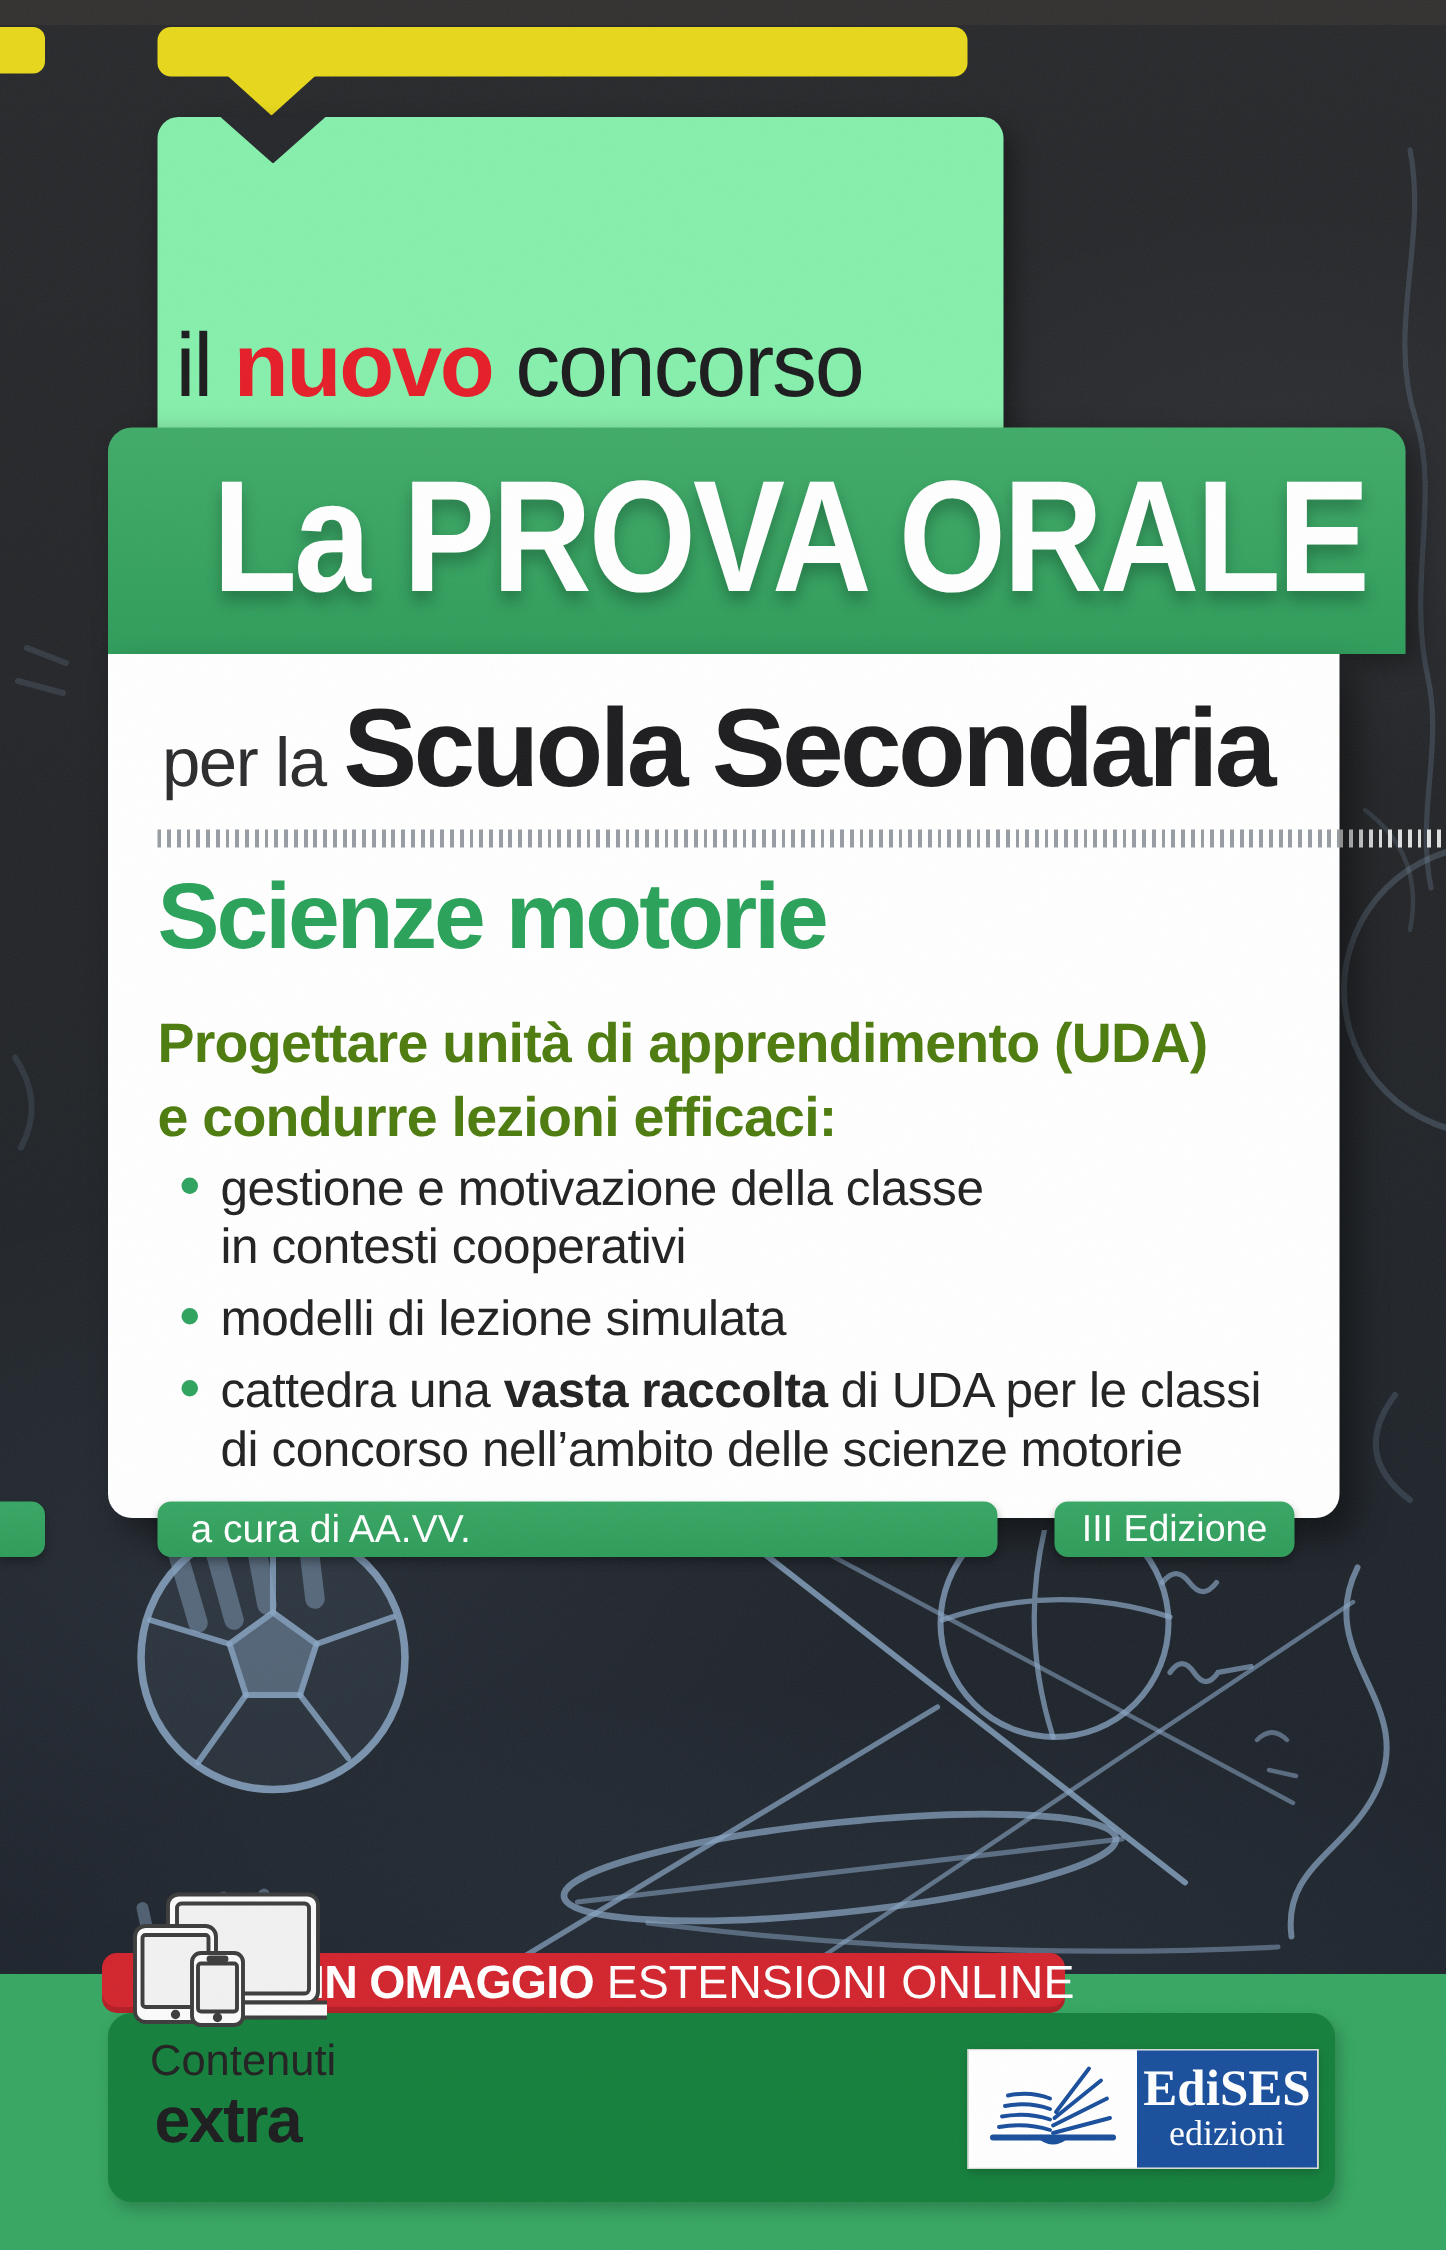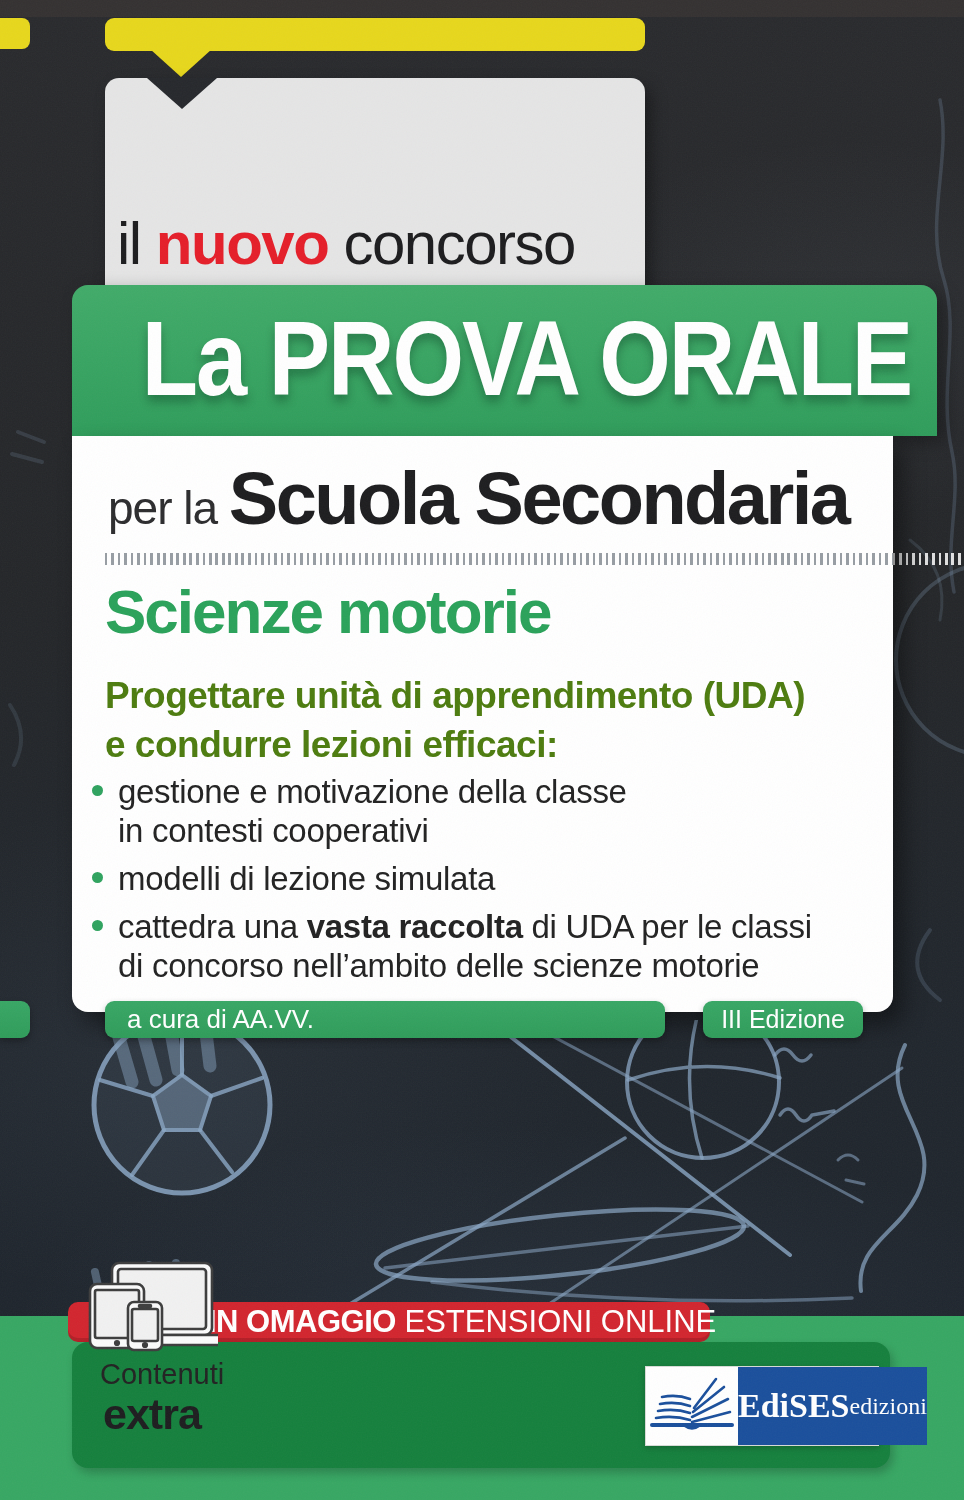--- a/index.html
+++ b/index.html
@@ -20,21 +20,21 @@
   
   .yellow-tab{position:absolute;left:0;top:18px;width:30px;height:31px;z-index:2;
               background:#e7d71c;border-radius:0 8px 8px 0;}
   .yellow-banner{position:absolute;left:105px;top:18px;width:540px;height:33px;z-index:2;
                  background:#e7d71c;border-radius:9px;}
   .yellow-tail{position:absolute;left:150px;top:49px;width:62px;height:28px;z-index:2;
                background:#e7d71c;clip-path:polygon(0 0,100% 0,50% 100%);}
 
   
   .speech-card{position:absolute;left:105px;top:78px;width:540px;height:228px;z-index:3;
-               background:#e5e5e5;border-radius:14px;box-shadow:6px 8px 16px rgba(0,0,0,.4);}
+               background:#86efac;border-radius:14px;box-shadow:6px 8px 16px rgba(0,0,0,.4);padding-left:24px;}
   .speech-notch{position:absolute;left:42px;top:0;width:70px;height:31px;
                 background:#26282c;clip-path:polygon(0 0,100% 0,50% 100%);}
   .series-text{position:absolute;left:12px;top:128px;width:516px;color:#1c1c1e;
                font-size:60px;letter-spacing:-1.5px;line-height:76px;white-space:nowrap;}
   .series-text .hl{color:#e51e29;font-weight:700;}
 
   
   .title-band{position:absolute;left:72px;top:285px;width:821px;height:151px;z-index:3;
               background:linear-gradient(180deg,#41ab69,#2f9d5b);
               border-radius:16px 16px 0 0;box-shadow:8px 6px 18px rgba(0,0,0,.35);padding-left:44px;}
@@ -50,21 +50,21 @@
   .subtitle .pre{font-size:46px;font-weight:400;color:#2c2c2e;letter-spacing:-1px;}
   .subtitle .big{font-size:74px;font-weight:700;letter-spacing:-2.5px;}
   .dots{height:12px;background:repeating-linear-gradient(90deg,#979da3 0 2.5px,rgba(0,0,0,0) 2.5px 6.5px);}
   .dots-in{position:absolute;left:33px;right:0;top:117px;}
   .dots-out{position:absolute;left:893px;top:553px;width:71px;height:12px;z-index:2;
             background:repeating-linear-gradient(90deg,rgba(255,255,255,.85) 0 2.5px,rgba(0,0,0,0) 2.5px 6.5px);}
   .subject{position:absolute;left:33px;top:140px;font-size:62px;font-weight:800;
            letter-spacing:-2px;color:#2aa25a;white-space:nowrap;}
   .intro{position:absolute;left:33px;top:235px;font-size:37px;font-weight:700;
          color:#4d7c0f;line-height:49px;letter-spacing:-.5px;white-space:nowrap;}
-  .bullets{position:absolute;left:20px;top:336px;font-size:33px;color:#222;
+  .bullets{position:absolute;left:49px;top:336px;font-size:33px;color:#222;
            letter-spacing:-.3px;}
   .bullet{position:relative;padding-left:26px;line-height:39px;margin-bottom:9px;white-space:nowrap;}
   .bullet .dot{position:absolute;left:0;top:13px;width:11px;height:11px;border-radius:50%;
                background:#2fa35f;}
   .bullet b{font-weight:700;}
 
   
   .pill{position:absolute;z-index:4;background:linear-gradient(180deg,#38a765,#2f9c5a);
         color:#fff;height:37px;line-height:37px;border-radius:9px;
         box-shadow:0 3px 6px rgba(0,0,0,.3);}
@@ -81,21 +81,21 @@
   .promo .b{font-weight:800;letter-spacing:-.5px;}
   .devices{position:absolute;left:82px;top:1260px;z-index:5;}
   .bottom-card{position:absolute;left:72px;top:1342px;width:818px;height:126px;z-index:4;
                background:#15803d;border-radius:16px;box-shadow:3px 5px 10px rgba(0,0,0,.22);}
   .extra1{position:absolute;left:28px;top:16px;font-size:29px;color:#222;}
   .extra2{position:absolute;left:31px;top:48px;font-size:43px;font-weight:800;
           letter-spacing:-1px;color:#1d1d1f;}
   .logo{position:absolute;left:573px;top:24px;width:232px;height:78px;display:flex;
         background:#fff;border:1px solid #d7dbd7;box-shadow:0 2px 6px rgba(0,0,0,.22);}
   .logo-book{width:112px;display:flex;align-items:center;justify-content:center;background:#fff;}
-  .logo-text{flex:1;background:#1a4f9c;color:#fff;display:flex;flex-direction:row;
+  .logo-text{flex:1;background:#1a4f9c;color:#fff;display:flex;flex-direction:column;
              align-items:center;justify-content:center;font-family:"Liberation Serif","DejaVu Serif",serif;}
   .logo-name{font-size:34px;font-weight:700;line-height:34px;}
   .logo-sub{font-size:24px;line-height:26px;}
 </style>
 </head>
 <body>
 
 <div id="page">
 
   <div class="board"></div>

